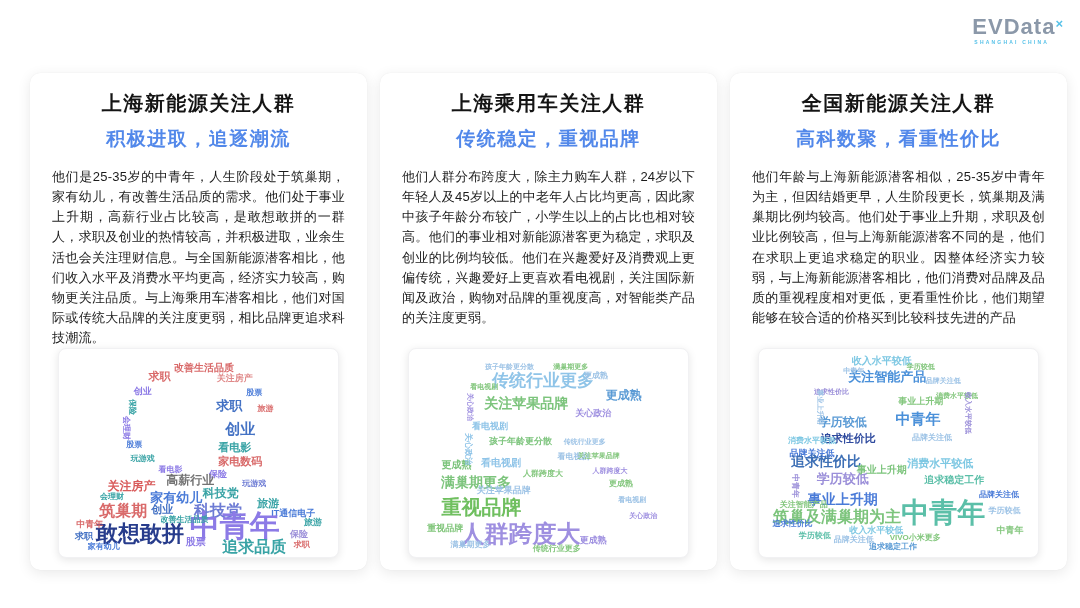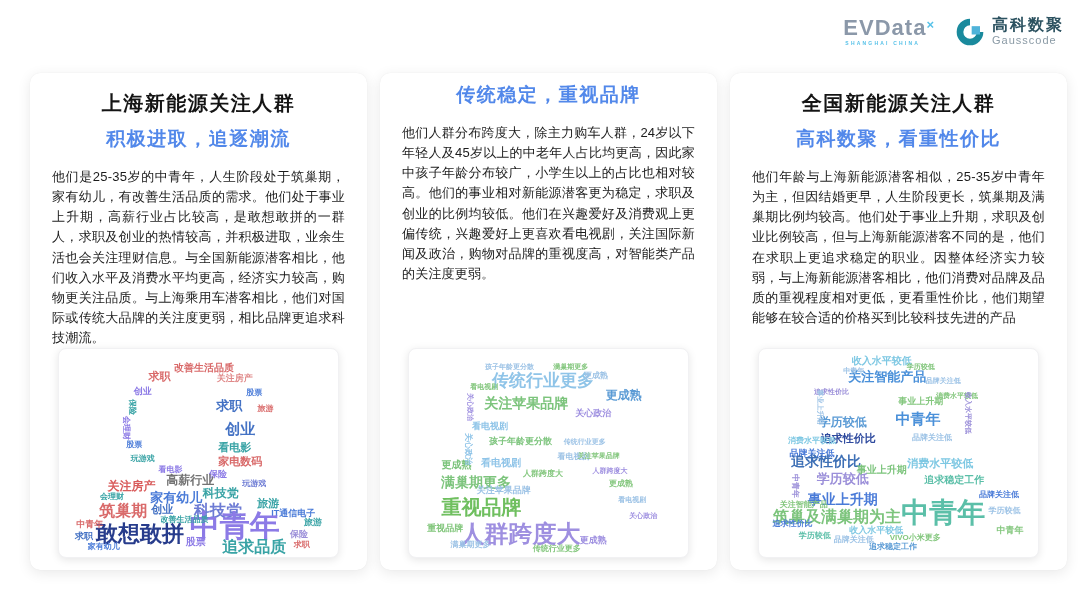--- a/index.html
+++ b/index.html
@@ -44,30 +44,20 @@
   }
 </style>
 </head>
 <body>
 
 <div class="logos">
   <div class="evdata">
     <span class="evdata-main"><span>EVData</span><span class="evdata-sup">×</span></span>
     <span class="evdata-sub">SHANGHAI CHINA</span>
   </div>
-  <div class="gausscode">
-    <svg class="g-icon" viewBox="0 0 36 36">
-      <path d="M18 2 A16 16 0 1 0 34 18 L26 18 A8 8 0 1 1 18 10 Z" fill="#1A8A9D"></path>
-      <rect x="20" y="11" width="10" height="10" fill="#4FB3D9"></rect>
-    </svg>
-    <div class="g-text">
-      <span class="g-cn">高科数聚</span>
-      <span class="g-en">Gausscode</span>
-    </div>
-  </div>
 </div>
 
 <section class="card card-1">
   <h2 class="card-title">上海新能源关注人群</h2>
   <h3 class="card-subtitle">积极进取，追逐潮流</h3>
   <p class="card-body">他们是25-35岁的中青年，人生阶段处于筑巢期，家有幼儿，有改善生活品质的需求。他们处于事业上升期，高薪行业占比较高，是敢想敢拼的一群人，求职及创业的热情较高，并积极进取，业余生活也会关注理财信息。与全国新能源潜客相比，他们收入水平及消费水平均更高，经济实力较高，购物更关注品质。与上海乘用车潜客相比，他们对国际或传统大品牌的关注度更弱，相比品牌更追求科技潮流。</p>
   <div class="wc">
       <span class="wc-word" style="left: 52%; top: 9%; font-size: 10px; color: rgb(217, 106, 106); transform: translate(-50%, -50%);">改善生活品质</span>
       <span class="wc-word" style="left: 36%; top: 13%; font-size: 11px; color: rgb(217, 106, 106); transform: translate(-50%, -50%);">求职</span>
       <span class="wc-word" style="left: 63%; top: 14%; font-size: 9px; color: rgb(224, 138, 138); transform: translate(-50%, -50%);">关注房产</span>
@@ -103,20 +93,21 @@
       <span class="wc-word" style="left: 16%; top: 95%; font-size: 8px; color: rgb(74, 123, 216); transform: translate(-50%, -50%);">家有幼儿</span>
       <span class="wc-word" style="left: 45%; top: 82%; font-size: 8px; color: rgb(56, 163, 165); transform: translate(-50%, -50%);">改善生活品质</span>
       <span class="wc-word" style="left: 19%; top: 71%; font-size: 8px; color: rgb(56, 163, 165); transform: translate(-50%, -50%);">会理财</span>
       <span class="wc-word" style="left: 87%; top: 94%; font-size: 8px; color: rgb(217, 106, 106); transform: translate(-50%, -50%);">求职</span>
       <span class="wc-word" style="left: 40%; top: 58%; font-size: 8px; color: rgb(140, 122, 230); transform: translate(-50%, -50%);">看电影</span>
       <span class="wc-word" style="left: 70%; top: 65%; font-size: 8px; color: rgb(109, 123, 212); transform: translate(-50%, -50%);">玩游戏</span>
     </div>
 </section>
 
 <section class="card card-2">
+  <h2 class="card-title">上海乘用车关注人群</h2>
   <h3 class="card-subtitle">传统稳定，重视品牌</h3>
   <p class="card-body">他们人群分布跨度大，除主力购车人群，24岁以下年轻人及45岁以上的中老年人占比均更高，因此家中孩子年龄分布较广，小学生以上的占比也相对较高。他们的事业相对新能源潜客更为稳定，求职及创业的比例均较低。他们在兴趣爱好及消费观上更偏传统，兴趣爱好上更喜欢看电视剧，关注国际新闻及政治，购物对品牌的重视度高，对智能类产品的关注度更弱。</p>
   <div class="wc">
       <span class="wc-word" style="left: 48%; top: 15%; font-size: 17px; color: rgb(143, 196, 232); transform: translate(-50%, -50%);">传统行业更多</span>
       <span class="wc-word" style="left: 42%; top: 26%; font-size: 14px; color: rgb(124, 196, 124); transform: translate(-50%, -50%);">关注苹果品牌</span>
       <span class="wc-word" style="left: 77%; top: 22%; font-size: 12px; color: rgb(91, 155, 213); transform: translate(-50%, -50%);">更成熟</span>
       <span class="wc-word" style="left: 66%; top: 31%; font-size: 9px; color: rgb(158, 143, 224); transform: translate(-50%, -50%);">关心政治</span>
       <span class="wc-word" style="left: 29%; top: 37%; font-size: 9px; color: rgb(143, 196, 232); transform: translate(-50%, -50%);">看电视剧</span>
       <span class="wc-word" style="left: 24%; top: 64%; font-size: 14px; color: rgb(124, 196, 124); transform: translate(-50%, -50%);">满巢期更多</span>
       <span class="wc-word" style="left: 26%; top: 76%; font-size: 20px; color: rgb(111, 191, 95); transform: translate(-50%, -50%);">重视品牌</span>

